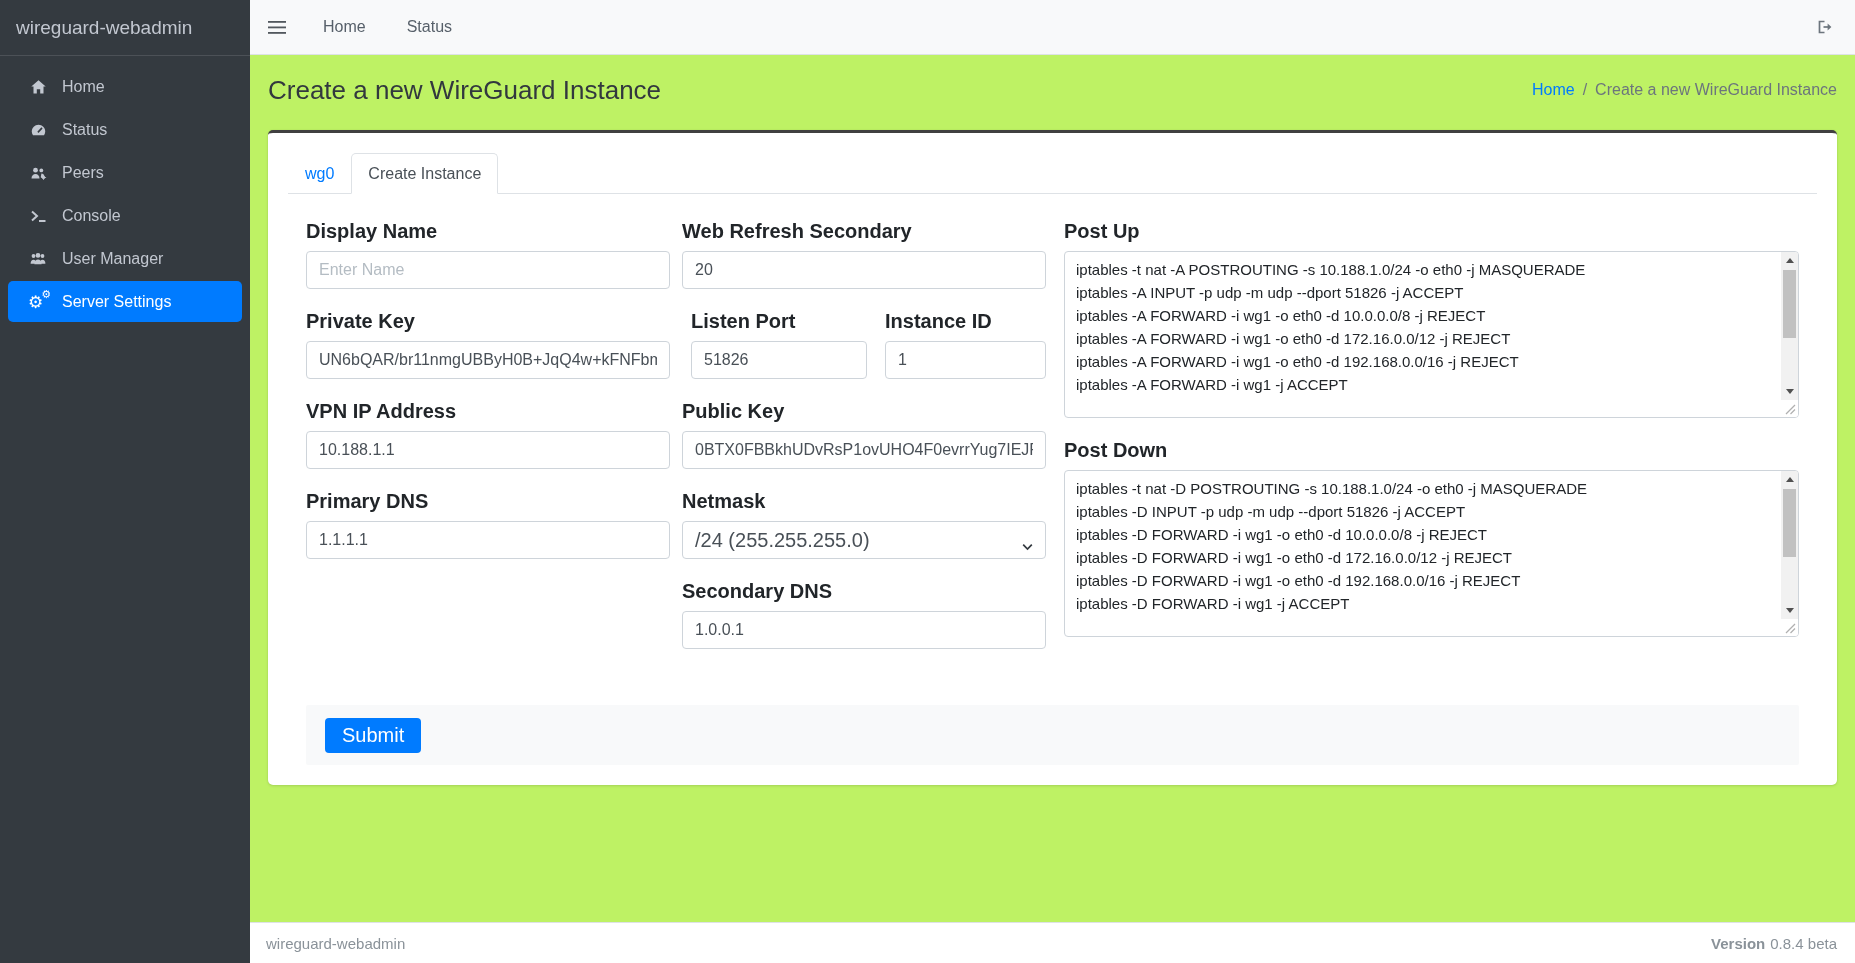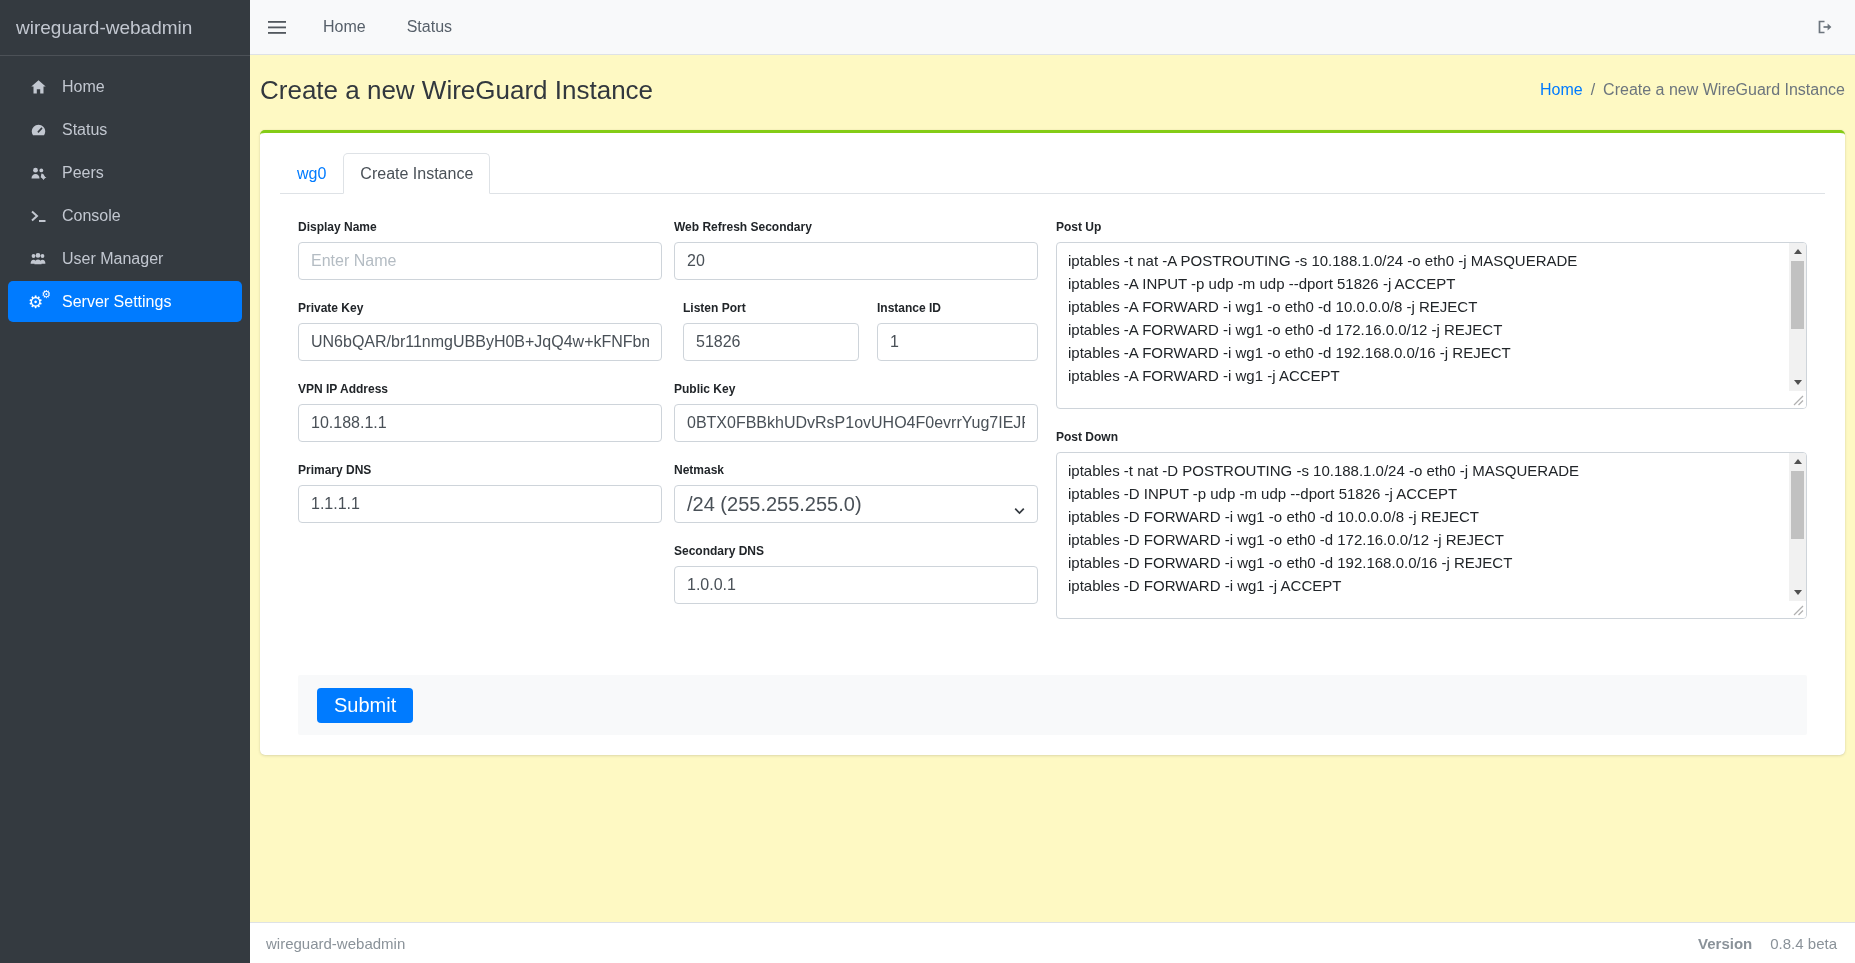--- a/index.html
+++ b/index.html
@@ -41,47 +41,47 @@
     background: #f8f9fa; border-bottom: 1px solid #dee2e6;
     display: flex; align-items: center; padding: 0 20px 0 18px;
   }
   .nav-burger { cursor: pointer; display: flex; align-items: center; }
   .top-link { color: #57606a; font-size: 16px; cursor: pointer; text-decoration: none; }
   .top-link.l1 { margin-left: 37px; }
   .top-link.l2 { margin-left: 41px; }
   .logout { margin-left: auto; cursor: pointer; display: flex; align-items: center; }
 
   
-  .main { position: absolute; left: 250px; top: 55px; right: 0; bottom: 41px; background: #fef9c3; overflow: hidden; padding: 0 10px; }
+  .main { position: absolute; left: 250px; top: 55px; right: 0; bottom: 41px; background: #bef264; overflow: hidden; padding: 0 18px; }
   .content-header { display: flex; justify-content: space-between; align-items: center; padding: 17px 0 22px 0; }
   .page-title { font-size: 26px; font-weight: 500; color: #32383e; line-height: 36px; }
   .breadcrumb { font-size: 16px; color: #6c757d; display: flex; gap: 8px; align-items: center; }
   .breadcrumb .bc-home { color: #007bff; cursor: pointer; text-decoration: none; }
 
   .card {
-    background: #fff; border-top: 3px solid #84cc16; border-radius: 5px;
+    background: #fff; border-top: 3px solid #404040; border-radius: 5px;
     box-shadow: 0 0 1px rgba(0,0,0,.125), 0 1px 3px rgba(0,0,0,.12);
     padding: 20px;
   }
   .tabs { display: flex; border-bottom: 1px solid #dee2e6; }
   .tab {
     padding: 9px 16px; font-size: 16px; margin-bottom: -1px; cursor: pointer;
     border: 1px solid transparent; border-radius: 5px 5px 0 0; line-height: 21px;
   }
   .tab.inactive { color: #007bff; }
   .tab.active { color: #495057; background: #fff; border-color: #dee2e6 #dee2e6 #fff #dee2e6; }
 
   .tab-content { padding: 26px 18px 0 18px; }
   .form-row { display: flex; }
   .col-a { width: 364px; }
   .col-b { width: 364px; margin-left: 12px; }
   .col-c { flex: 1; margin-left: 18px; }
 
   .form-group { margin-bottom: 21px; }
-  .form-group label { display: block; font-size: 12px; font-weight: 700; color: #212529; margin-bottom: 8px; }
+  .form-group label { display: block; font-size: 20px; font-weight: 700; color: #212529; margin-bottom: 8px; }
   .form-control {
     width: 100%; height: 38px; border: 1px solid #ced4da; border-radius: 4px;
     padding: 0 12px; font-size: 16px; color: #495057; background: #fff; outline: none;
     font-family: "Liberation Sans", "DejaVu Sans", sans-serif;
   }
   .form-control::placeholder { color: #b4bcc3; }
   .split { display: flex; justify-content: flex-end; }
   .fg-listen { width: 176px; }
   .fg-instance { width: 161px; margin-left: 18px; }
 
@@ -113,21 +113,21 @@
   }
 
   
   .footer {
     position: absolute; left: 250px; right: 0; bottom: 0; height: 41px;
     background: #fff; border-top: 1px solid #dee2e6;
     display: flex; align-items: center; justify-content: space-between;
     padding: 0 18px 0 16px; font-size: 15px; color: #8a9299;
   }
   .footer .ver { color: #8a9299; }
-  .ver-wrap { display: flex; gap: 18px; }
+  .ver-wrap { display: flex; gap: 5px; }
 </style>
 </head>
 <body>
 
 <aside class="sidebar">
   <div class="brand">wireguard-webadmin</div>
   <nav class="side-nav">
 
     <div class="nav-item">
       <span class="nav-icon">

